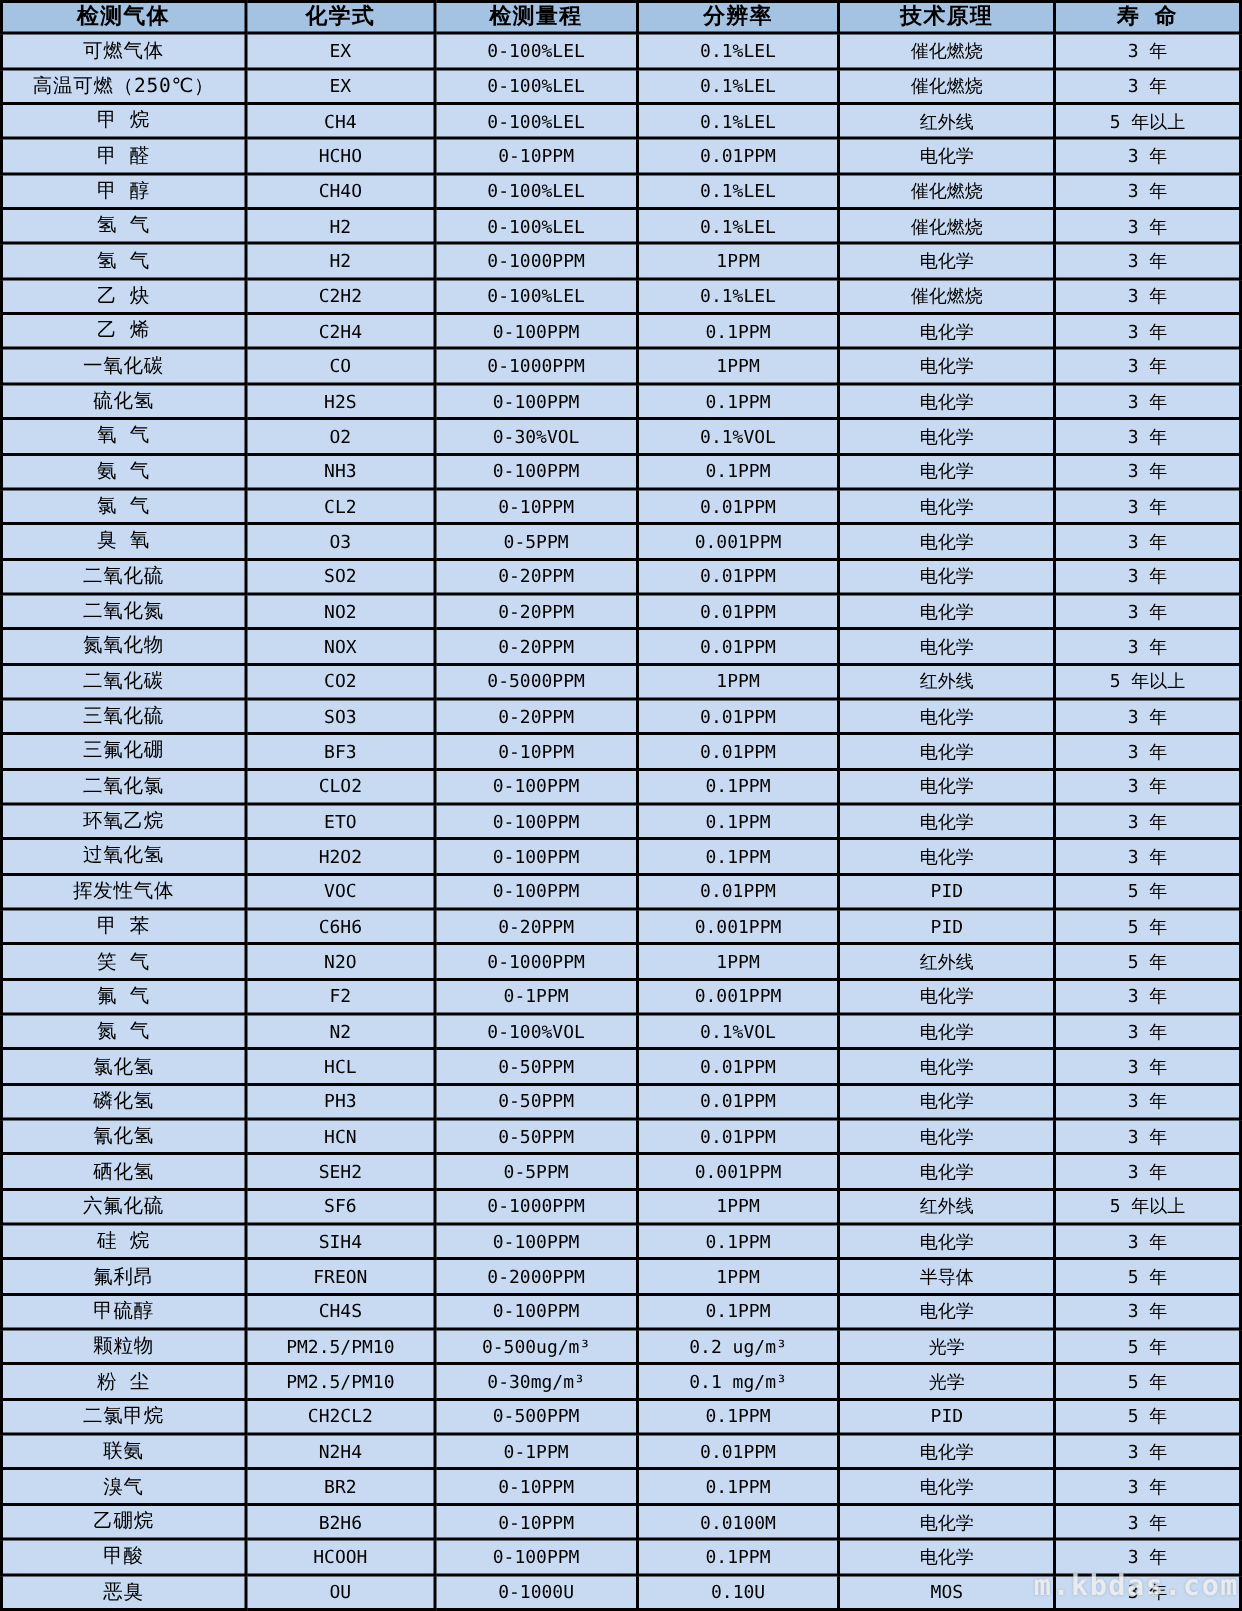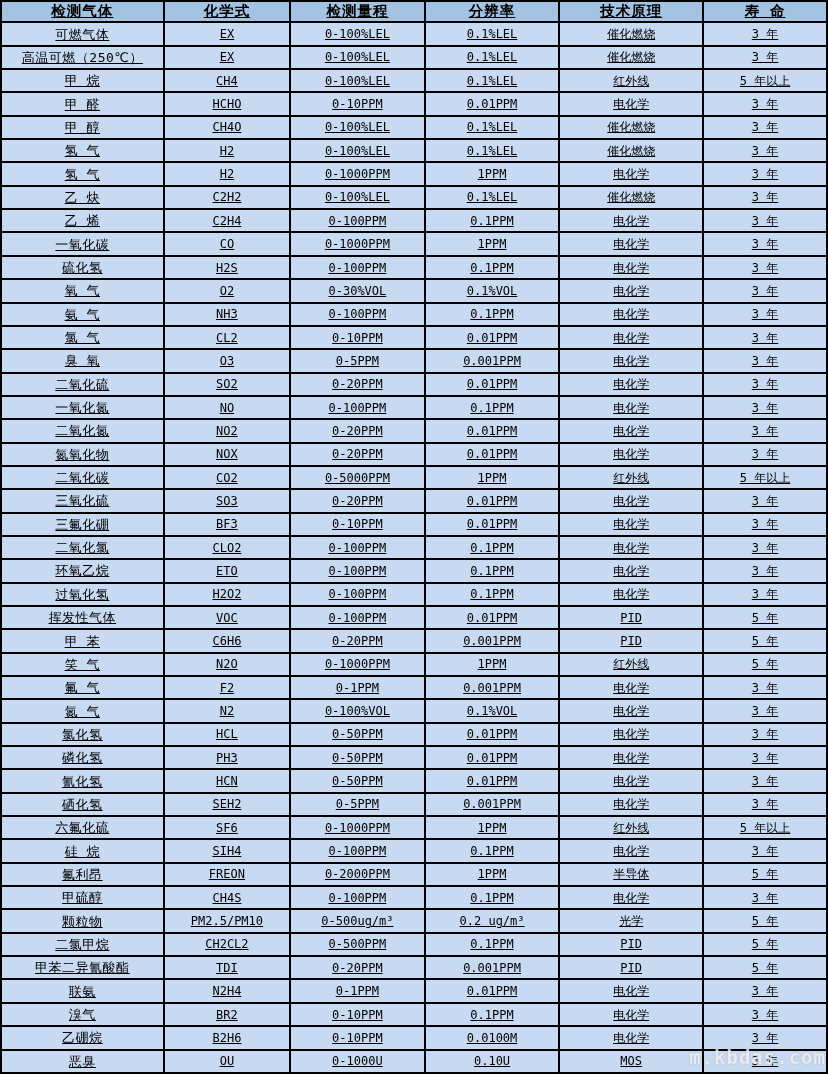--- a/index.html
+++ b/index.html
@@ -11,21 +11,21 @@
   }
   html,body{
     margin:0;padding:0;
     width:828px;height:1074px;
     overflow:hidden;
     background:#ffffff;
     font-family:"DejaVu Sans Mono","DejaVu Sans","Liberation Sans",sans-serif;
   }
   .page{
     position:relative;
-    width:828px;height:1074px;text-decoration:underline;
+    width:828px;height:1074px;
   }
   table.spec{
     border-collapse:collapse;
     table-layout:fixed;
     width:828px;height:1074px;
     background:var(--row-bg);
   }
   table.spec th, table.spec td{
     border:2px solid var(--border);
     text-align:center;
@@ -211,28 +211,20 @@
         </tr>
         <tr>
           <td class="gas">二氧化硫</td>
           <td>SO2</td>
           <td>0-20PPM</td>
           <td>0.01PPM</td>
           <td>电化学</td>
           <td>3 年</td>
         </tr>
         <tr>
-          <td class="gas">一氧化氮</td>
-          <td>NO</td>
-          <td>0-100PPM</td>
-          <td>0.1PPM</td>
-          <td>电化学</td>
-          <td>3 年</td>
-        </tr>
-        <tr>
           <td class="gas">二氧化氮</td>
           <td>NO2</td>
           <td>0-20PPM</td>
           <td>0.01PPM</td>
           <td>电化学</td>
           <td>3 年</td>
         </tr>
         <tr>
           <td class="gas">氮氧化物</td>
           <td>NOX</td>
@@ -395,32 +387,32 @@
         </tr>
         <tr>
           <td class="gas">颗粒物</td>
           <td>PM2.5/PM10</td>
           <td>0-500ug/m³</td>
           <td>0.2 ug/m³</td>
           <td>光学</td>
           <td>5 年</td>
         </tr>
         <tr>
+          <td class="gas">粉 尘</td>
+          <td>PM2.5/PM10</td>
+          <td>0-30mg/m³</td>
+          <td>0.1 mg/m³</td>
+          <td>光学</td>
+          <td>5 年</td>
+        </tr>
+        <tr>
           <td class="gas">二氯甲烷</td>
           <td>CH2CL2</td>
           <td>0-500PPM</td>
           <td>0.1PPM</td>
-          <td>PID</td>
-          <td>5 年</td>
-        </tr>
-        <tr>
-          <td class="gas">甲苯二异氰酸酯</td>
-          <td>TDI</td>
-          <td>0-20PPM</td>
-          <td>0.001PPM</td>
           <td>PID</td>
           <td>5 年</td>
         </tr>
         <tr>
           <td class="gas">联氨</td>
           <td>N2H4</td>
           <td>0-1PPM</td>
           <td>0.01PPM</td>
           <td>电化学</td>
           <td>3 年</td>
@@ -431,20 +423,28 @@
           <td>0-10PPM</td>
           <td>0.1PPM</td>
           <td>电化学</td>
           <td>3 年</td>
         </tr>
         <tr>
           <td class="gas">乙硼烷</td>
           <td>B2H6</td>
           <td>0-10PPM</td>
           <td>0.0100M</td>
+          <td>电化学</td>
+          <td>3 年</td>
+        </tr>
+        <tr>
+          <td class="gas">甲酸</td>
+          <td>HCOOH</td>
+          <td>0-100PPM</td>
+          <td>0.1PPM</td>
           <td>电化学</td>
           <td>3 年</td>
         </tr>
         <tr>
           <td class="gas">恶臭</td>
           <td>OU</td>
           <td>0-1000U</td>
           <td>0.10U</td>
           <td>MOS</td>
           <td>3 年</td>

